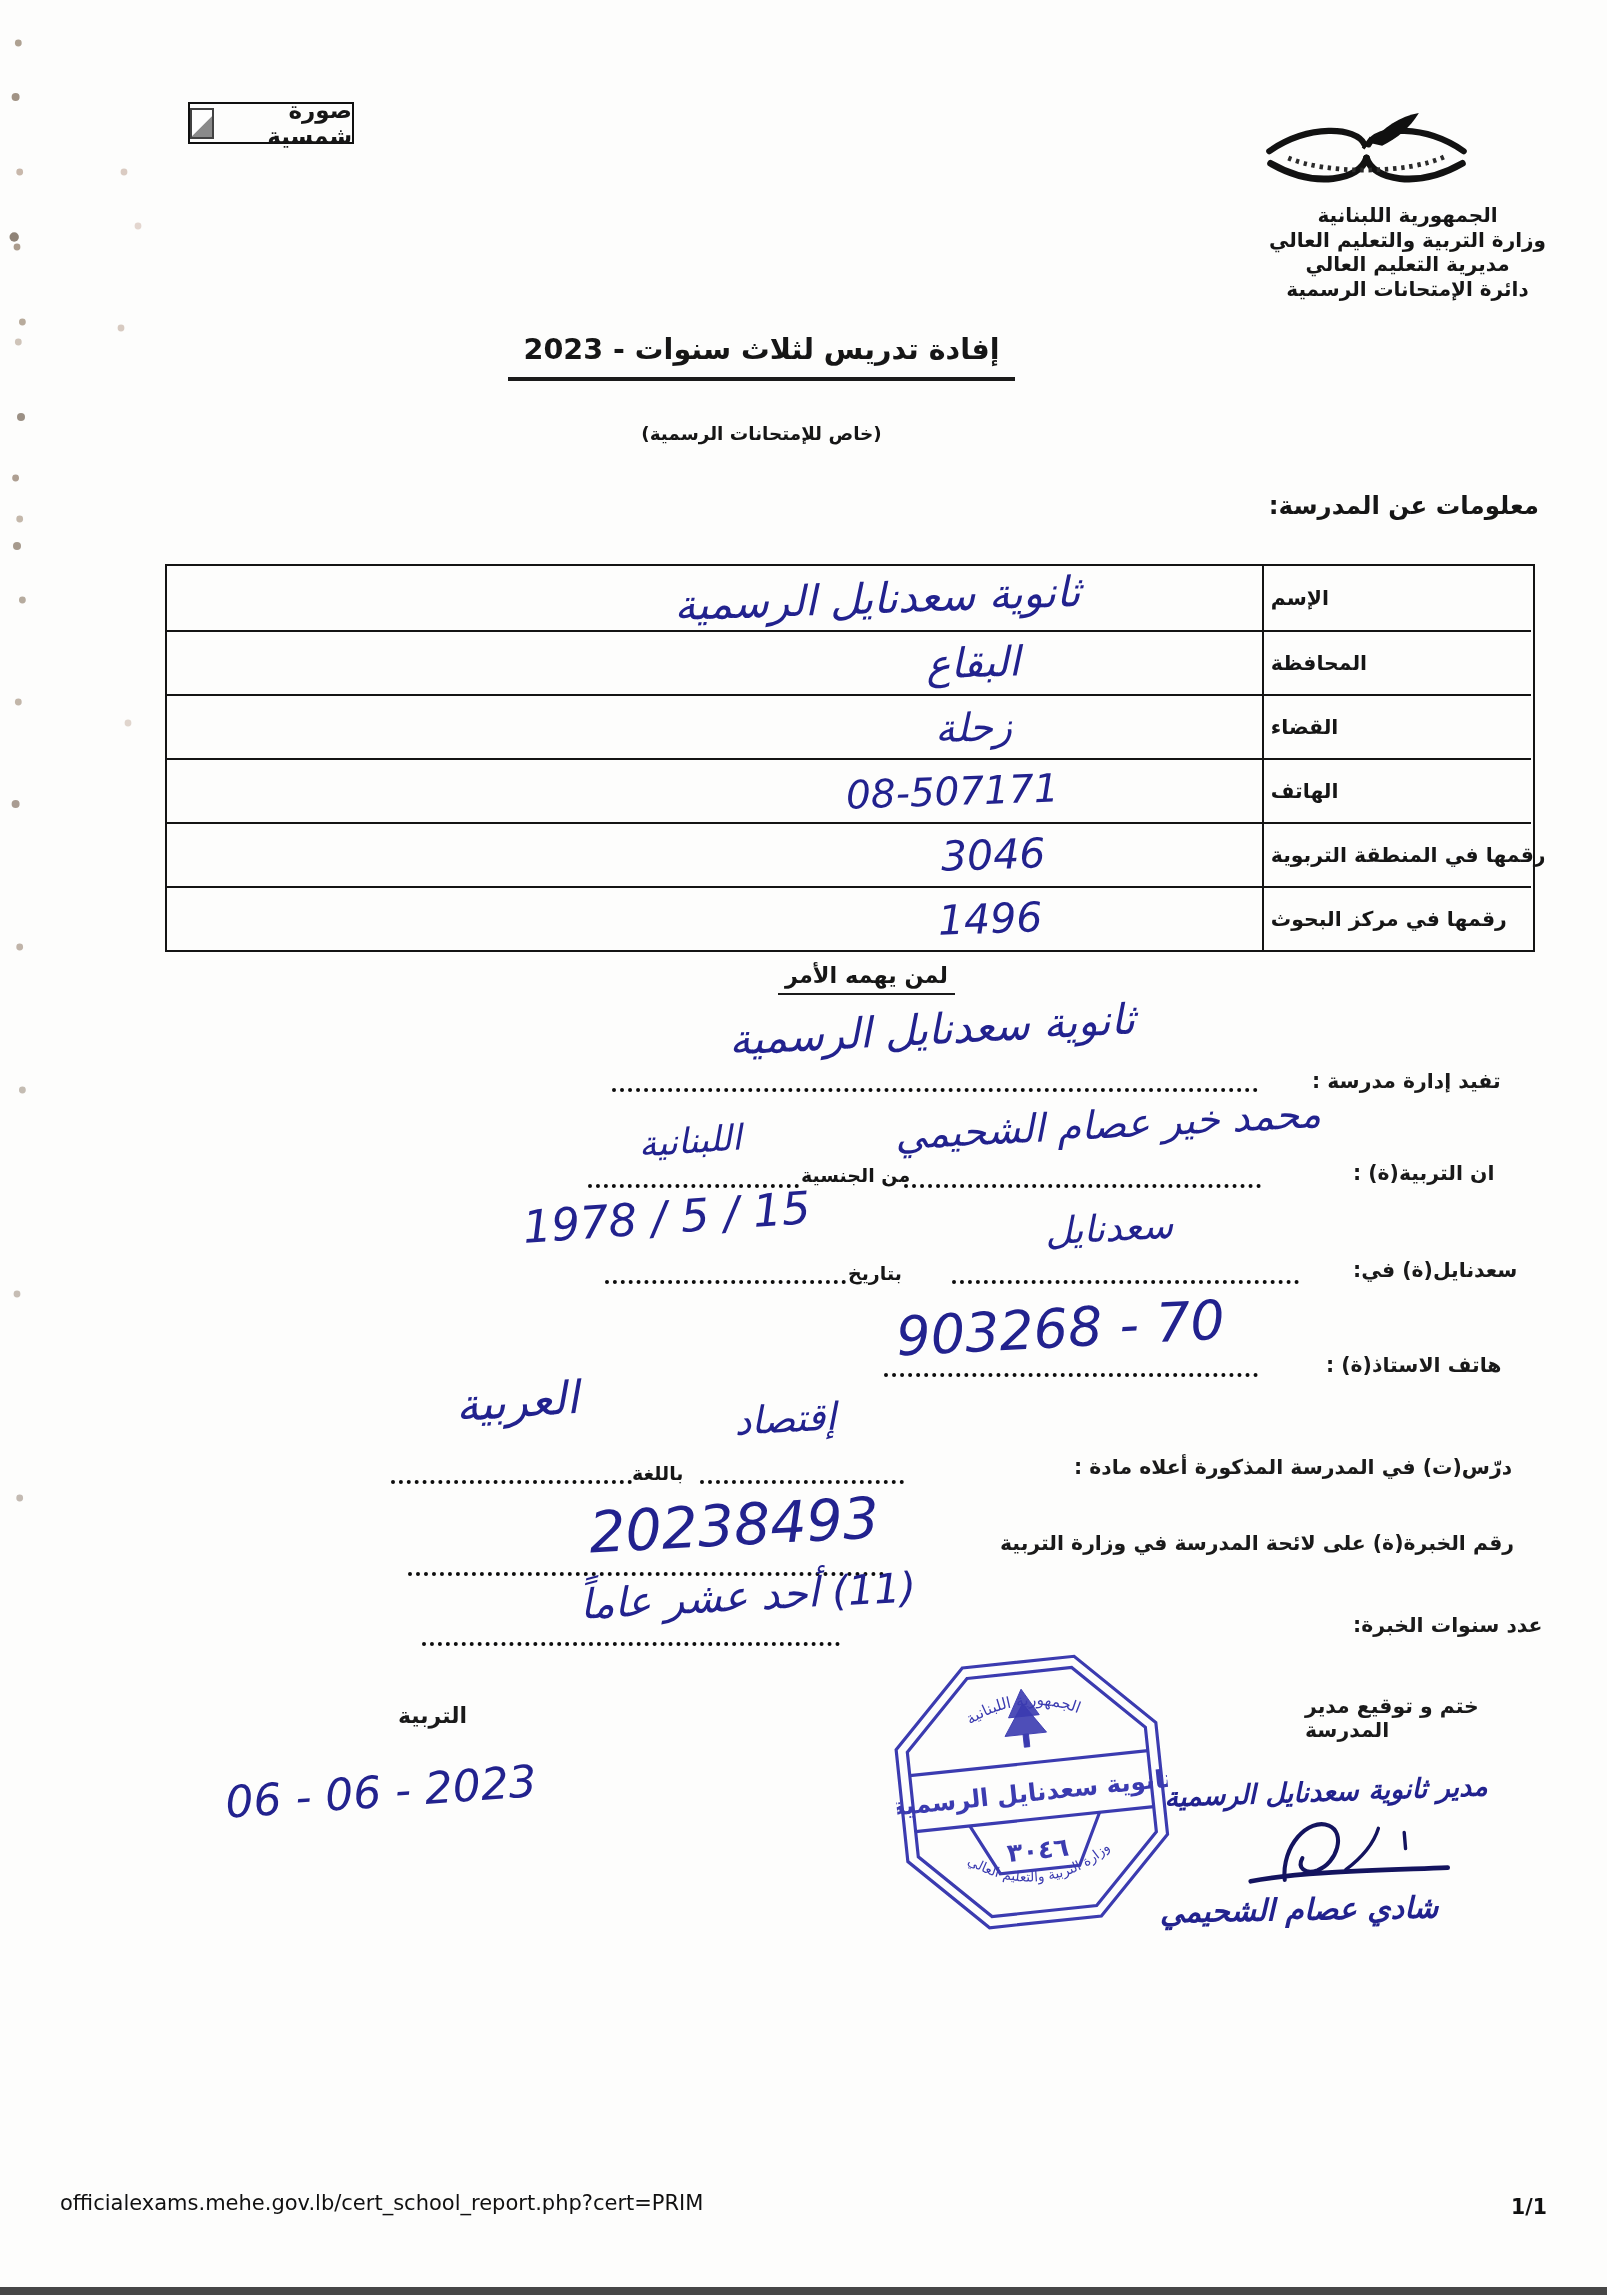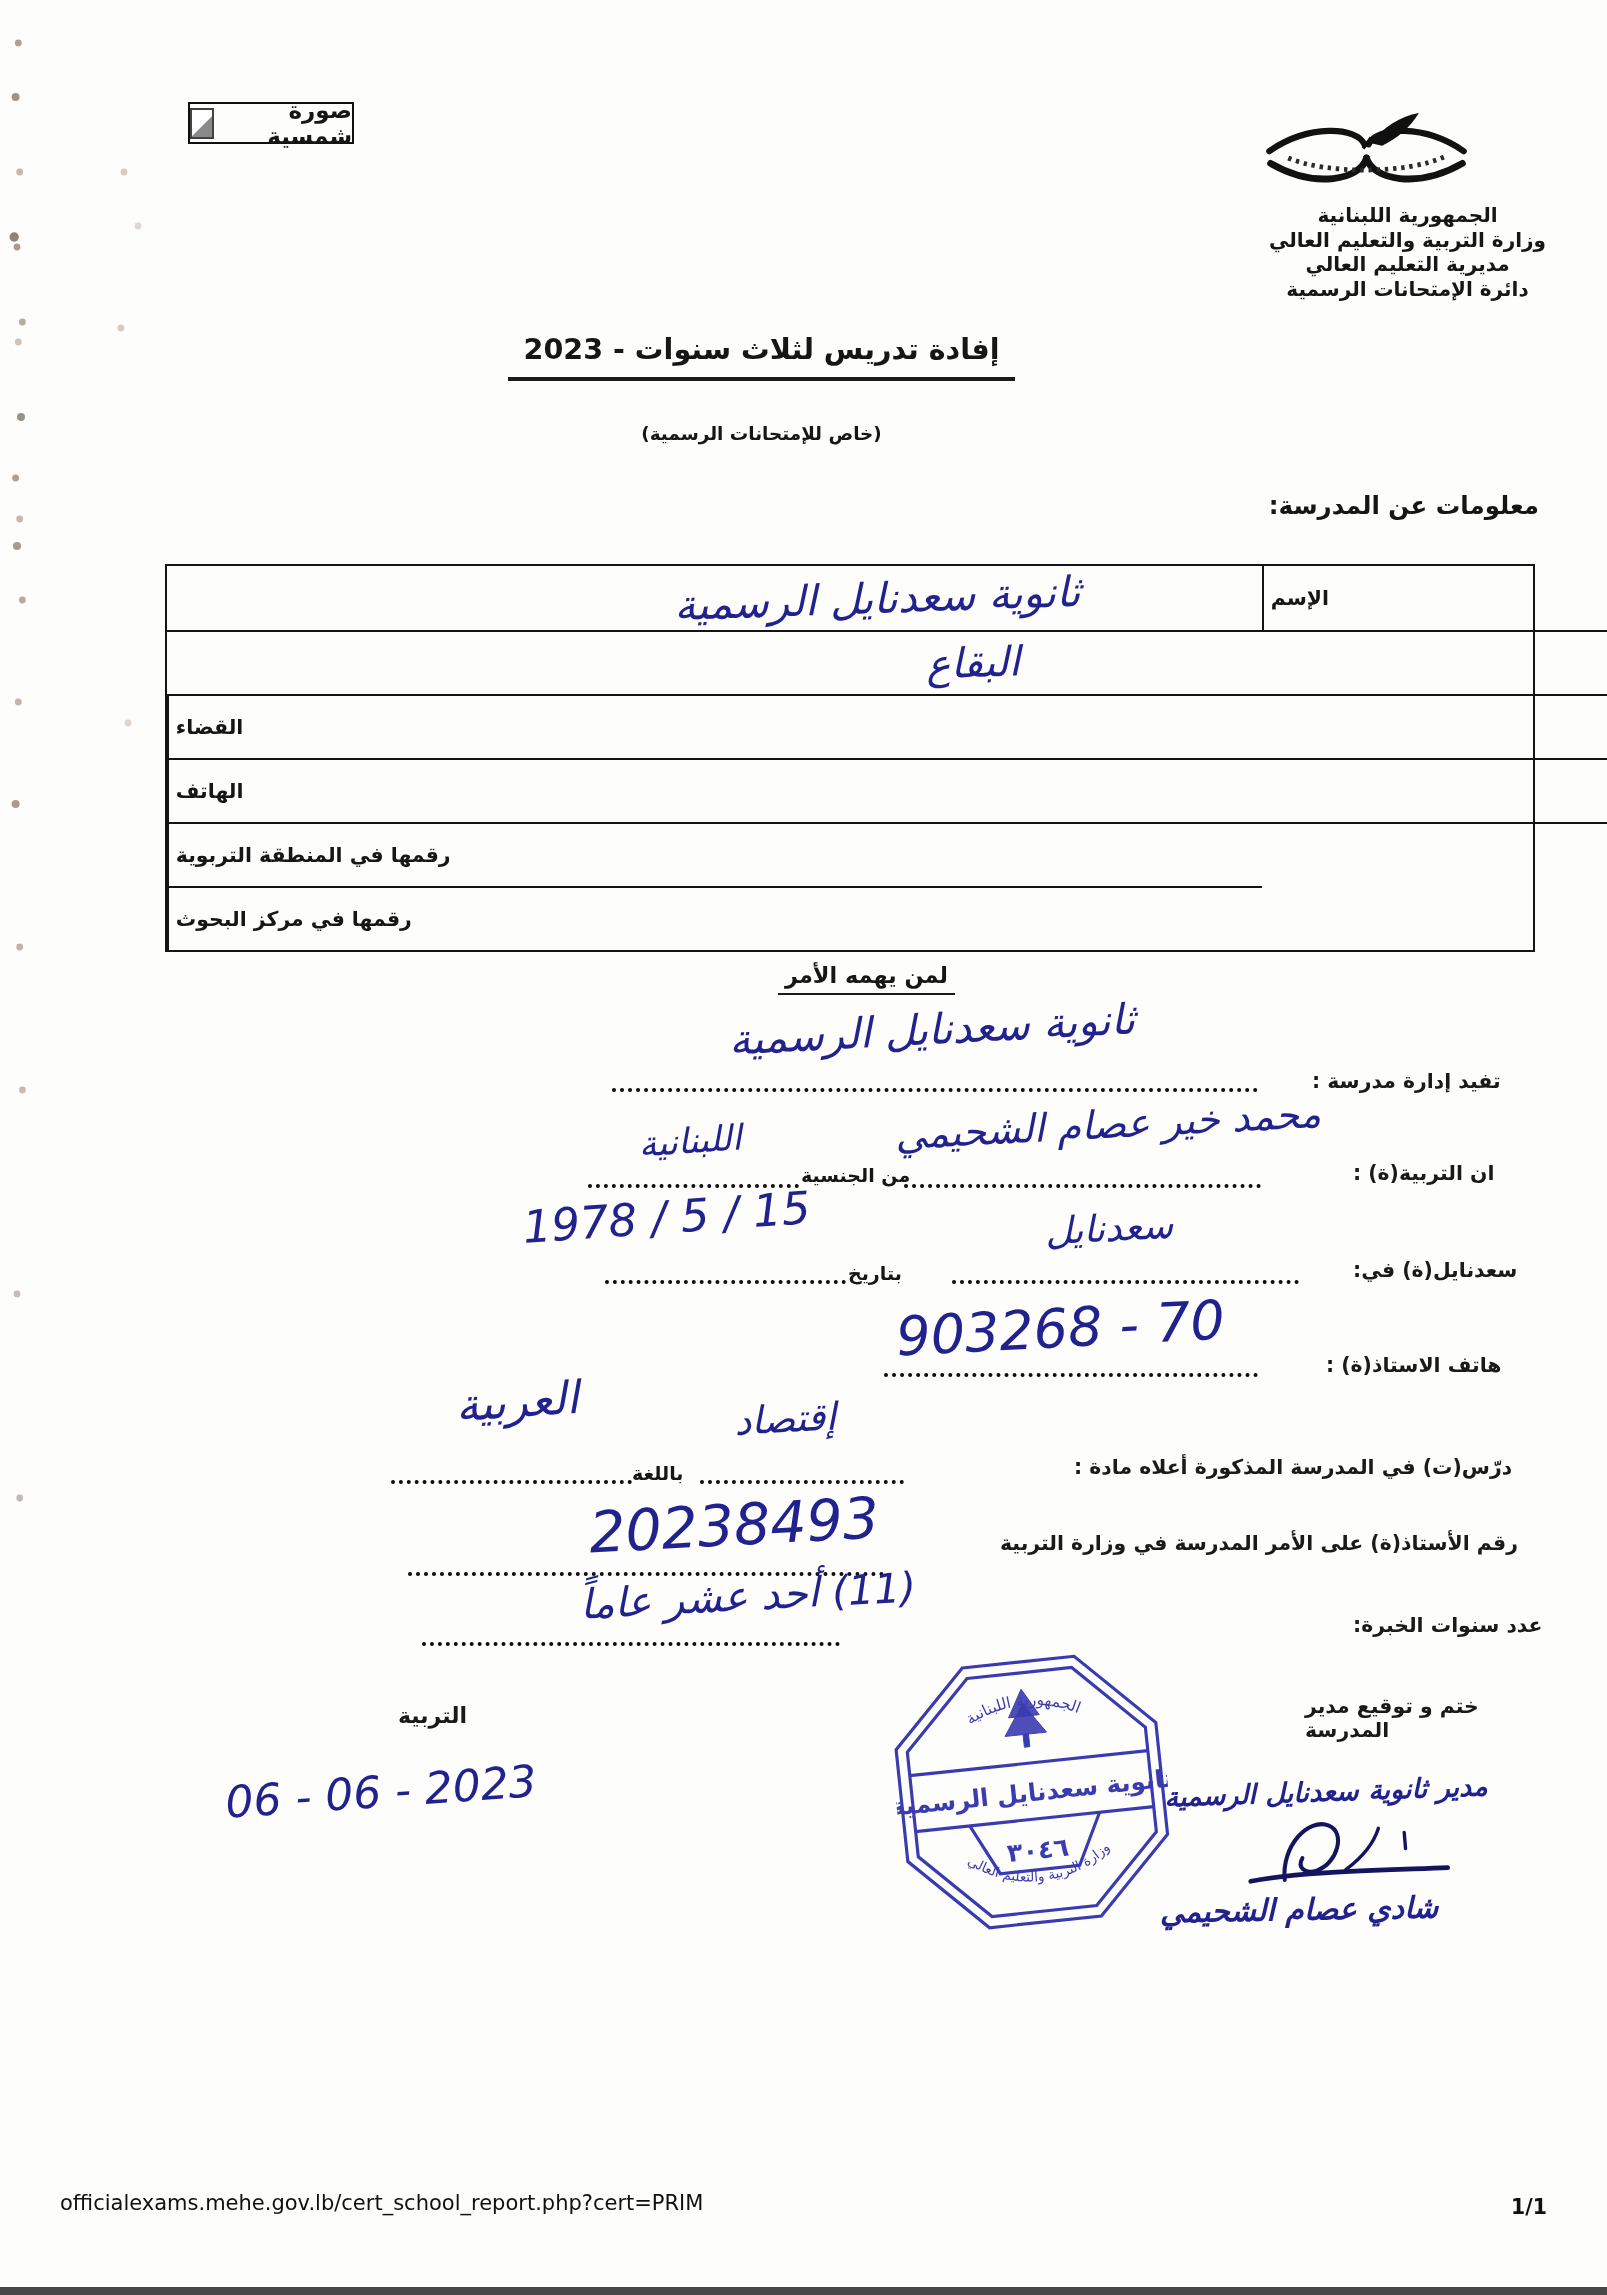--- a/index.html
+++ b/index.html
@@ -119,20 +119,21 @@
 
   <div class="abs tbl" style="left:165px;top:564px;width:1366px;">
     <div class="tcell tvalue trow0" style="padding-left:326px;">
       <span class="hw" style="font-size:42px;">ثانوية سعدنايل الرسمية</span>
     </div>
     <div class="tcell tlabel trow0">الإسم</div>
 
     <div class="tcell tvalue" style="padding-left:517px;">
       <span class="hw" style="font-size:41px;">البقاع</span>
     </div>
+    <div class="tcell tlabel">المحافظة</div>
 
     <div class="tcell tvalue" style="padding-left:517px;">
       <span class="hw" style="font-size:39px;">زحلة</span>
     </div>
     <div class="tcell tlabel">القضاء</div>
 
     <div class="tcell tvalue" style="padding-left:476px;">
       <span class="hw" dir="ltr" style="font-size:39px;">08-507171</span>
     </div>
     <div class="tcell tlabel">الهاتف</div>
@@ -174,21 +175,21 @@
   <div class="abs dots" style="left:884px;top:1373px;width:374px;"></div>
   <div class="abs hw" dir="ltr" style="left:802px;top:1297px;width:517px;font-size:54px;text-align:center;transform:rotate(-3deg);">70 - 903268</div>
 
   <div class="abs lbl" style="left:1074px;top:1455px;width:476px;font-size:20.4px;text-align:left;">درّس(ت) في المدرسة المذكورة أعلاه مادة :</div>
   <div class="abs dots" style="left:700px;top:1480px;width:204px;"></div>
   <div class="abs mid-lbl" style="left:632px;top:1462px;">باللغة</div>
   <div class="abs dots" style="left:391px;top:1480px;width:241px;"></div>
   <div class="abs hw" style="left:639px;top:1397px;width:292px;font-size:38px;text-align:center;transform:rotate(-3deg);">إقتصاد</div>
   <div class="abs hw" style="left:371px;top:1375px;width:292px;font-size:45px;text-align:center;transform:rotate(-4deg);">العربية</div>
 
-  <div class="abs lbl" style="left:1000px;top:1531px;width:558px;font-size:20.4px;text-align:left;">رقم الأستاذ(ة) على الأمر المدرسة في وزارة التربية</div>
+  <div class="abs lbl" style="left:1000px;top:1531px;width:558px;font-size:20.4px;text-align:left;">رقم الخبرة(ة) على لائحة المدرسة في وزارة التربية</div>
   <div class="abs hw" dir="ltr" style="left:537px;top:1492px;width:394px;font-size:57px;text-align:center;transform:rotate(-3deg);">20238493</div>
   <div class="abs dots" style="left:408px;top:1572px;width:476px;"></div>
 
   <div class="abs lbl" style="left:1353px;top:1613px;width:204px;font-size:20.4px;text-align:left;">عدد سنوات الخبرة:</div>
   <div class="abs hw" style="left:476px;top:1572px;width:544px;font-size:41px;text-align:center;transform:rotate(-3deg);">(11) أحد عشر عاماً</div>
   <div class="abs dots" style="left:422px;top:1642px;width:418px;"></div>
 
   <div class="abs lbl" style="left:1305px;top:1694px;width:252px;font-size:20.4px;text-align:left;">ختم و توقيع مدير المدرسة</div>
 
   <div class="abs lbl" style="left:379px;top:1703px;width:88px;font-size:22px;">التربية</div>

